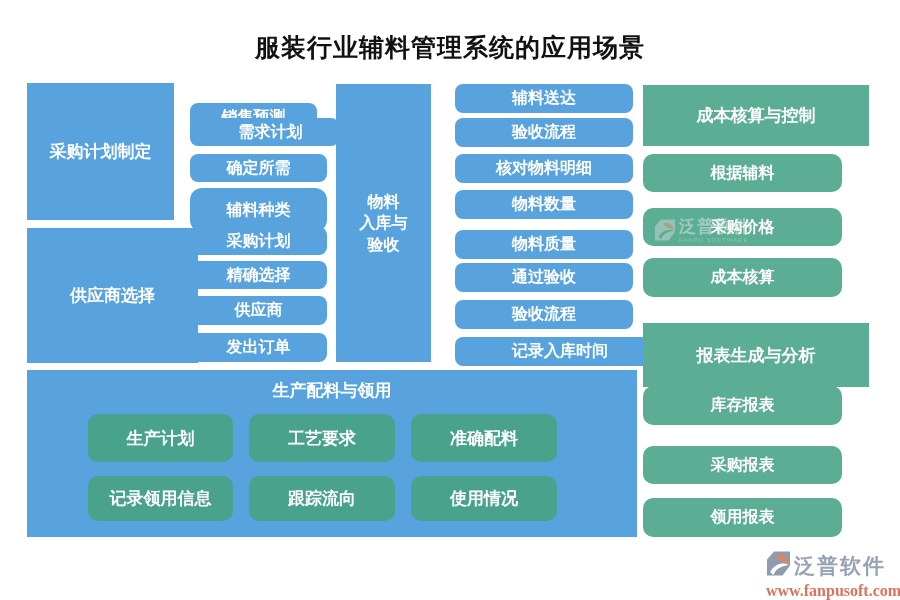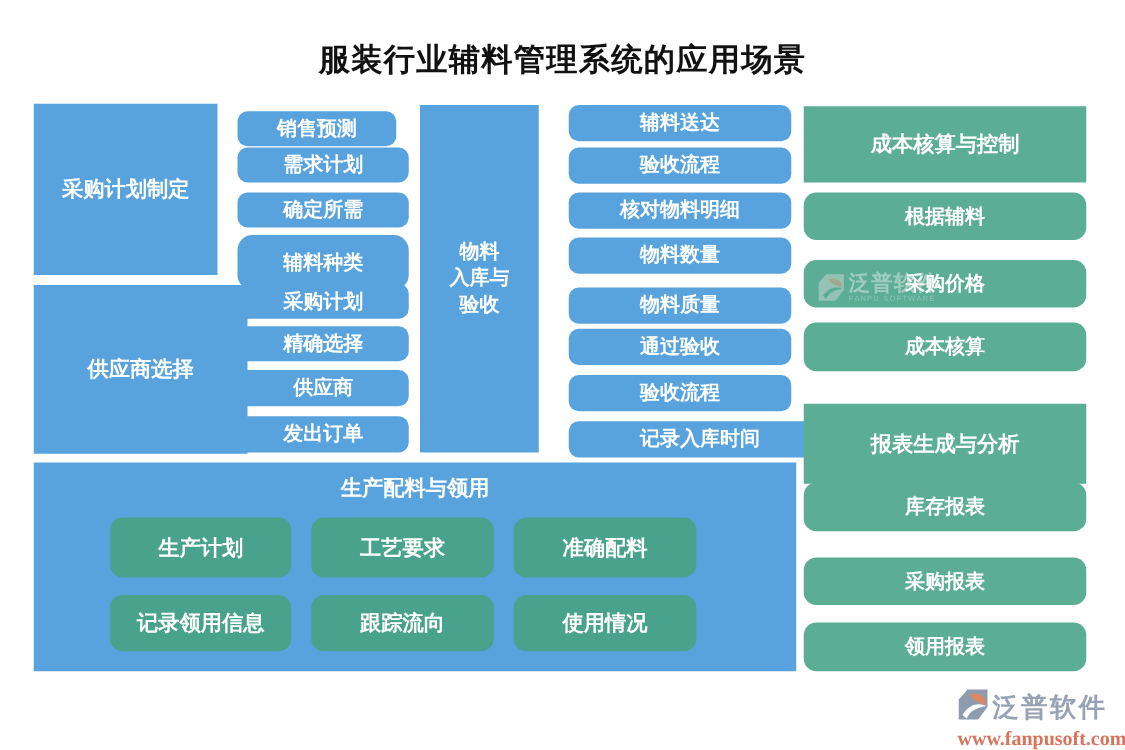--- a/index.html
+++ b/index.html
@@ -20,21 +20,21 @@
     position:absolute;background:#58A3DD;color:#ffffff;font-weight:bold;
     display:flex;align-items:center;justify-content:center;
     border-radius:8px;font-size:16px;
   }
   .green-header{
     position:absolute;left:643px;width:226px;background:#5BAD93;color:#ffffff;
     font-weight:bold;display:flex;align-items:center;justify-content:center;
     font-size:17px;
   }
   .btn-green{
-    position:absolute;left:643px;width:226px;background:#5BAD93;color:#ffffff;
+    position:absolute;left:643px;width:199px;background:#5BAD93;color:#ffffff;
     font-weight:bold;display:flex;align-items:center;justify-content:center;
     border-radius:10px;font-size:16px;
   }
   .bottombox{
     position:absolute;left:27px;top:370px;width:610px;height:167px;
     background:#58A3DD;
   }
   .bottombox .bheader{
     position:absolute;top:9px;left:0;width:100%;text-align:center;
     color:#ffffff;font-weight:bold;font-size:17px;
@@ -62,22 +62,22 @@
 </head>
 <body>
 
 <div id="canvas">
 
   <div class="title">服装行业辅料管理系统的应用场景</div>
 
   <div class="bigbox" style="left:27px;top:83px;width:147px;height:137px;">采购计划制定</div>
   <div class="bigbox" style="left:27px;top:228px;width:171px;height:135px;">供应商选择</div>
 
-  <div class="btn-blue" style="left:190px;top:89px;width:127px;height:28px;">销售预测</div>
-  <div class="btn-blue" style="left:190px;top:118px;width:137px;height:28px;">需求计划</div>
+  <div class="btn-blue" style="left:190px;top:103px;width:127px;height:28px;">销售预测</div>
+  <div class="btn-blue" style="left:190px;top:118px;width:137px;height:28px;padding-left:12px;">需求计划</div>
   <div class="btn-blue" style="left:190px;top:154px;width:137px;height:28px;">确定所需</div>
   <div class="btn-blue" style="left:190px;top:188px;width:137px;height:44px;border-radius:12px;">辅料种类</div>
   <div class="btn-blue" style="left:190px;top:227px;width:137px;height:28px;">采购计划</div>
   <div class="btn-blue" style="left:190px;top:261px;width:137px;height:28px;">精确选择</div>
   <div class="btn-blue" style="left:190px;top:296px;width:137px;height:29px;">供应商</div>
   <div class="btn-blue" style="left:190px;top:333px;width:137px;height:29px;">发出订单</div>
 
   <div class="bigbox" style="left:336px;top:84px;width:95px;height:278px;font-size:16px;">
     <div class="midlabel">
       <div>物料</div>

